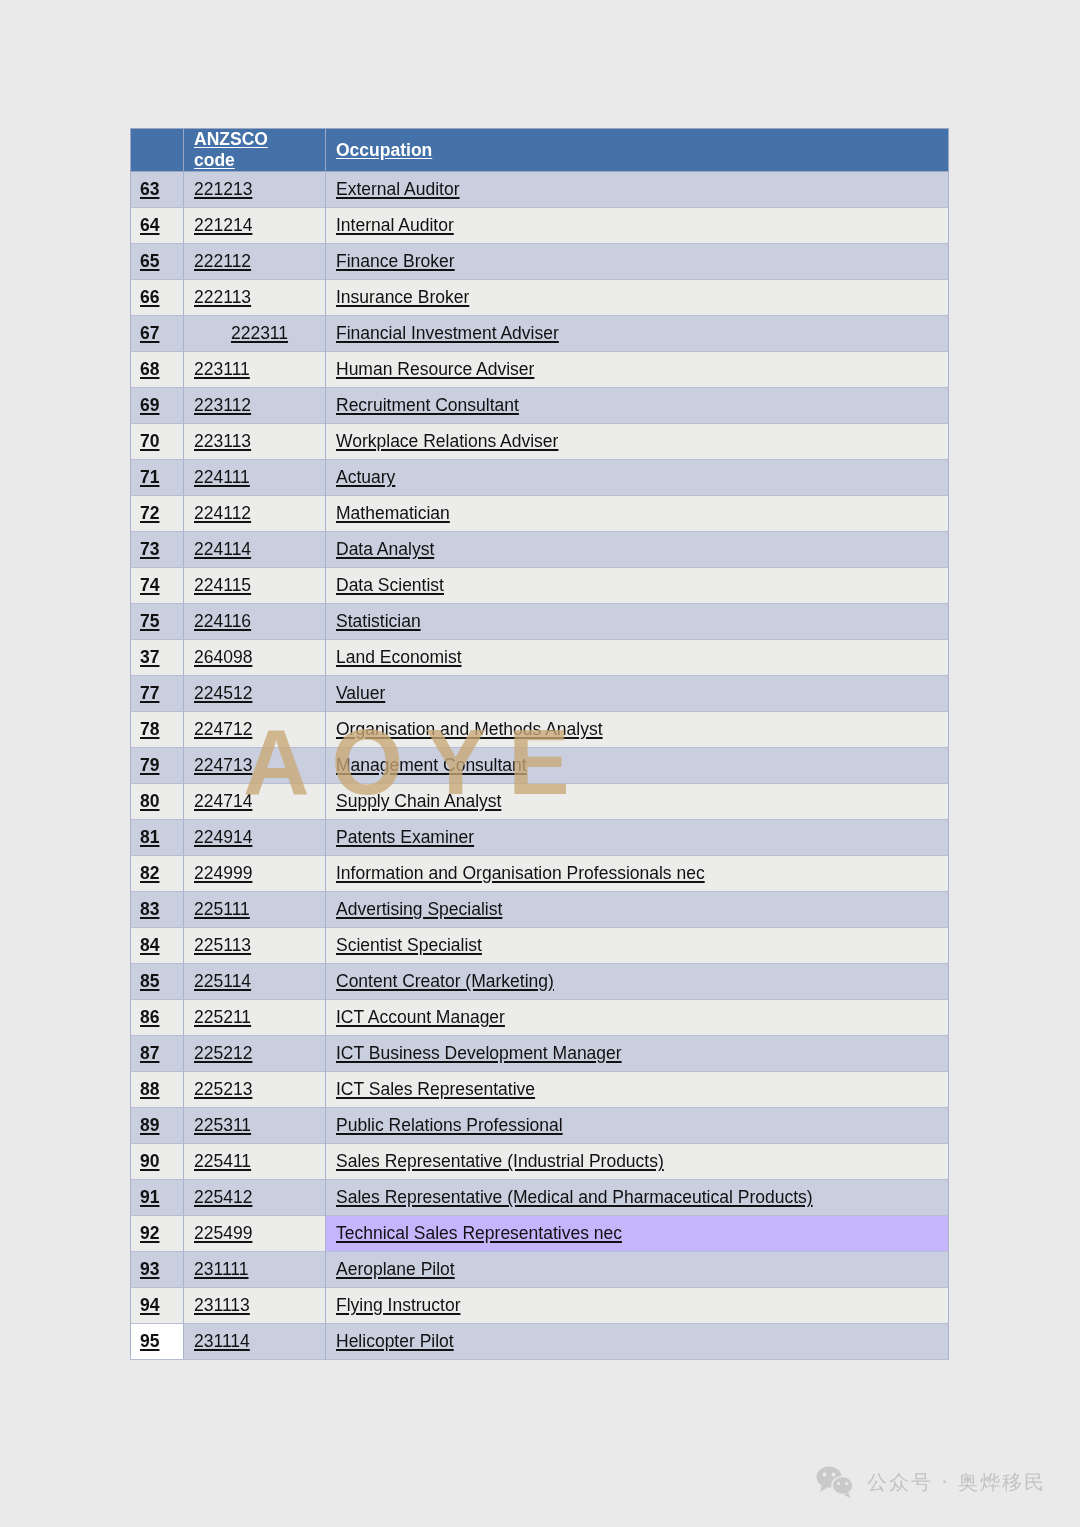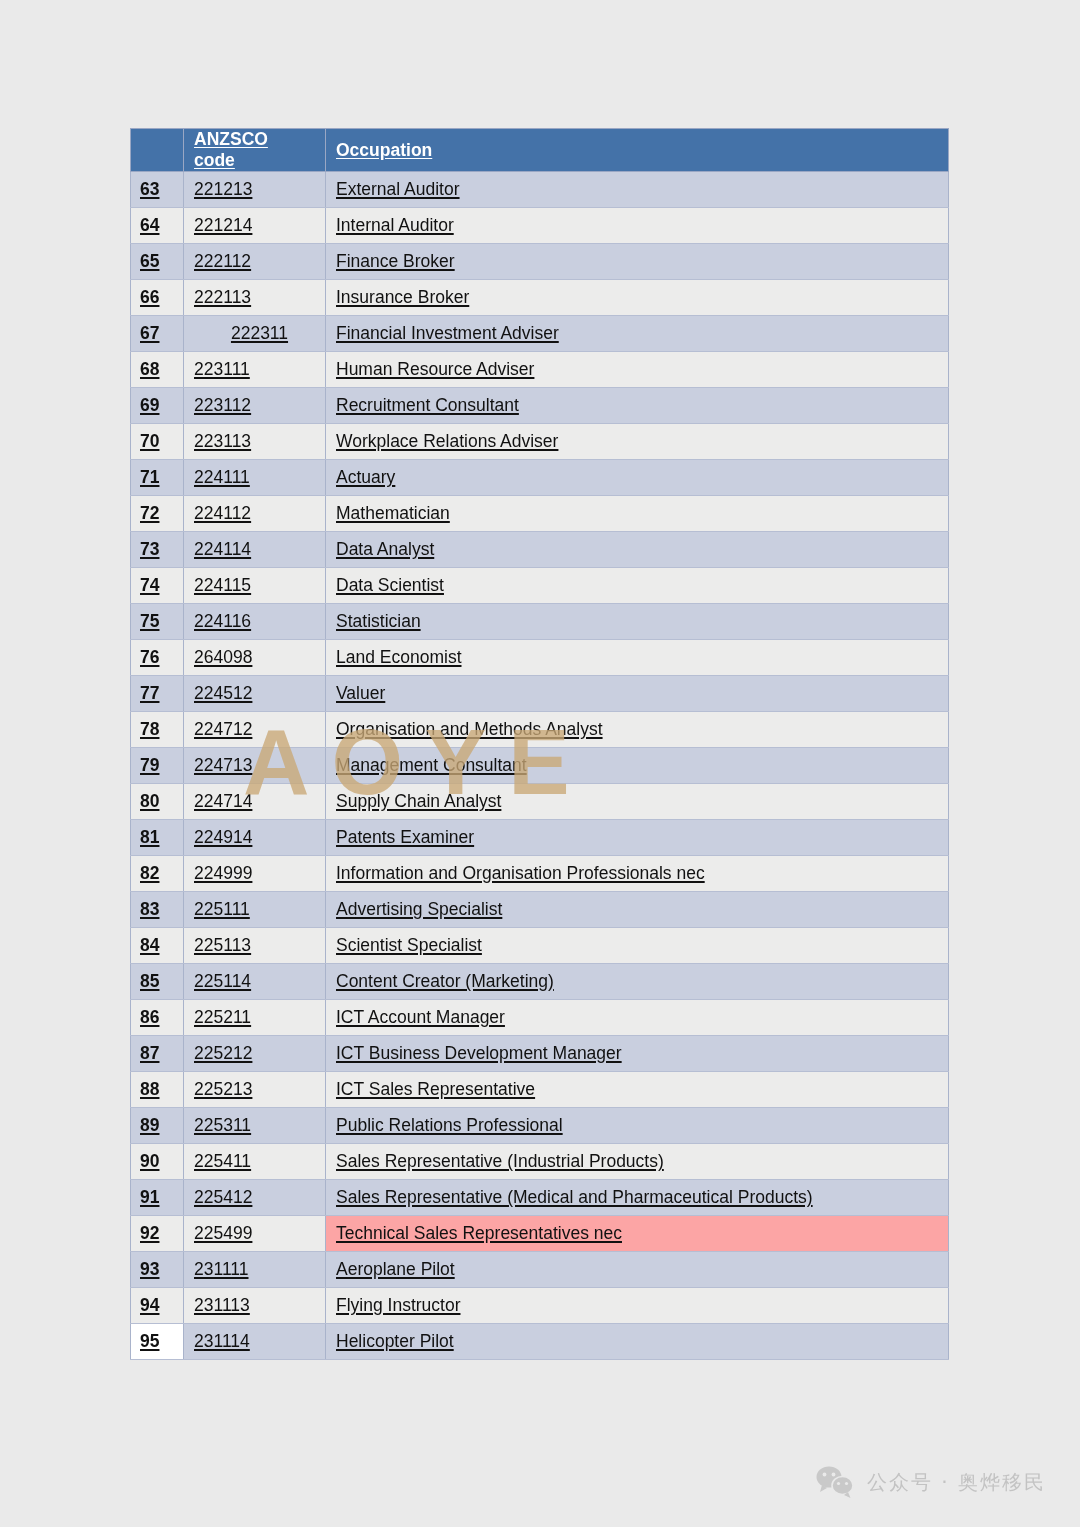--- a/index.html
+++ b/index.html
@@ -207,21 +207,21 @@
             <td class="idx" style="background: rgb(236, 236, 235);"><span>74</span></td>
             <td class="code" style="background: rgb(236, 236, 235);"><span>224115</span></td>
             <td class="occ" style="background: rgb(236, 236, 235);"><span>Data Scientist</span></td>
           </tr>
           <tr class="odd">
             <td class="idx" style="background: rgb(201, 207, 223);"><span>75</span></td>
             <td class="code" style="background: rgb(201, 207, 223);"><span>224116</span></td>
             <td class="occ" style="background: rgb(201, 207, 223);"><span>Statistician</span></td>
           </tr>
           <tr class="even">
-            <td class="idx" style="background: rgb(236, 236, 235);"><span>76</span></td>
+            <td class="idx" style="background: rgb(236, 236, 235);"><span>37</span></td>
             <td class="code" style="background: rgb(236, 236, 235);"><span>264098</span></td>
             <td class="occ" style="background: rgb(236, 236, 235);"><span>Land Economist</span></td>
           </tr>
           <tr class="odd">
             <td class="idx" style="background: rgb(201, 207, 223);"><span>77</span></td>
             <td class="code" style="background: rgb(201, 207, 223);"><span>224512</span></td>
             <td class="occ" style="background: rgb(201, 207, 223);"><span>Valuer</span></td>
           </tr>
           <tr class="even">
             <td class="idx" style="background: rgb(236, 236, 235);"><span>78</span></td>
@@ -289,21 +289,21 @@
             <td class="occ" style="background: rgb(236, 236, 235);"><span>Sales Representative (Industrial Products)</span></td>
           </tr>
           <tr class="odd">
             <td class="idx" style="background: rgb(201, 207, 223);"><span>91</span></td>
             <td class="code" style="background: rgb(201, 207, 223);"><span>225412</span></td>
             <td class="occ" style="background: rgb(201, 207, 223);"><span>Sales Representative (Medical and Pharmaceutical Products)</span></td>
           </tr>
           <tr class="even">
             <td class="idx" style="background: rgb(236, 236, 235);"><span>92</span></td>
             <td class="code" style="background: rgb(236, 236, 235);"><span>225499</span></td>
-            <td class="occ" style="background: #fca5a5;"><span>Technical Sales Representatives nec</span></td>
+            <td class="occ" style="background: #c4b5fd;"><span>Technical Sales Representatives nec</span></td>
           </tr>
           <tr class="odd">
             <td class="idx" style="background: rgb(201, 207, 223);"><span>93</span></td>
             <td class="code" style="background: rgb(201, 207, 223);"><span>231111</span></td>
             <td class="occ" style="background: rgb(201, 207, 223);"><span>Aeroplane Pilot</span></td>
           </tr>
           <tr class="even">
             <td class="idx" style="background: rgb(236, 236, 235);"><span>94</span></td>
             <td class="code" style="background: rgb(236, 236, 235);"><span>231113</span></td>
             <td class="occ" style="background: rgb(236, 236, 235);"><span>Flying Instructor</span></td>

